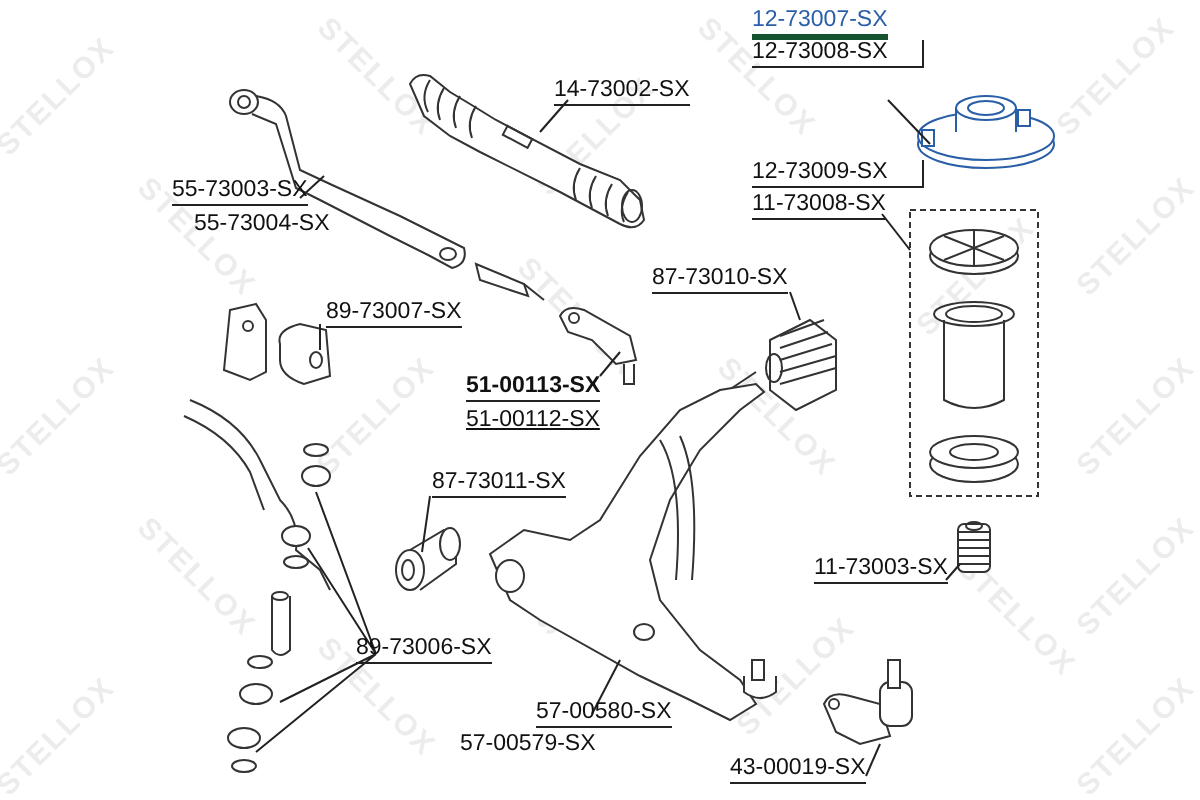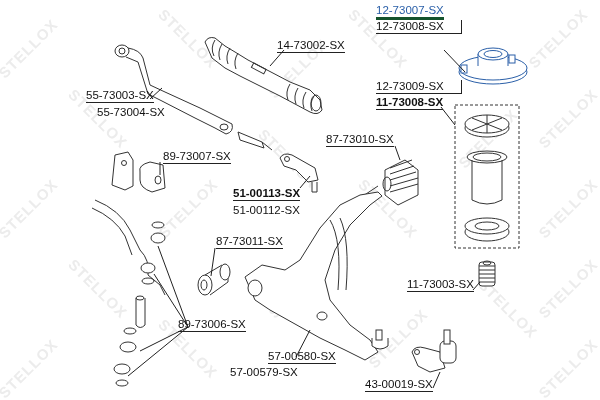--- a/index.html
+++ b/index.html
@@ -163,24 +163,24 @@
       <path d="M433 388 L440 372"></path>
     </g>
   </svg>
 
   <div class="lbl hl" style="left:376px;top:4px;">12-73007-SX</div>
   <div class="lbl box" style="left:376px;top:20px;">12-73008-SX</div>
   <div class="lbl box" style="left:376px;top:36px;margin-top:44px;">12-73009-SX</div>
   <div class="lbl ul" style="left:277px;top:39px;">14-73002-SX</div>
   <div class="lbl ul" style="left:86px;top:89px;">55-73003-SX</div>
   <div class="lbl" style="left:74px;top:106px;margin-left:23px;">55-73004-SX</div>
-  <div class="lbl ul" style="left:376px;top:96px;font-weight:bold;">11-73008-SX</div>
+  <div class="lbl ul" style="left:376px;top:96px;">11-73008-SX</div>
   <div class="lbl ul" style="left:326px;top:133px;">87-73010-SX</div>
   <div class="lbl ul" style="left:163px;top:150px;">89-73007-SX</div>
   <div class="lbl ul" style="left:233px;top:187px;font-weight:bold;">51-00113-SX</div>
-  <div class="lbl" style="left:233px;top:204px;">51-00112-SX</div>
+  <div class="lbl" style="left:233px;top:204px;text-decoration:underline;">51-00112-SX</div>
   <div class="lbl ul" style="left:216px;top:235px;">87-73011-SX</div>
   <div class="lbl ul" style="left:407px;top:278px;">11-73003-SX</div>
   <div class="lbl ul" style="left:178px;top:318px;">89-73006-SX</div>
   <div class="lbl ul" style="left:230px;top:350px;margin-left:38px;">57-00580-SX</div>
   <div class="lbl" style="left:230px;top:366px;">57-00579-SX</div>
   <div class="lbl ul" style="left:365px;top:378px;">43-00019-SX</div>
 </div>
 
 </body></html>

